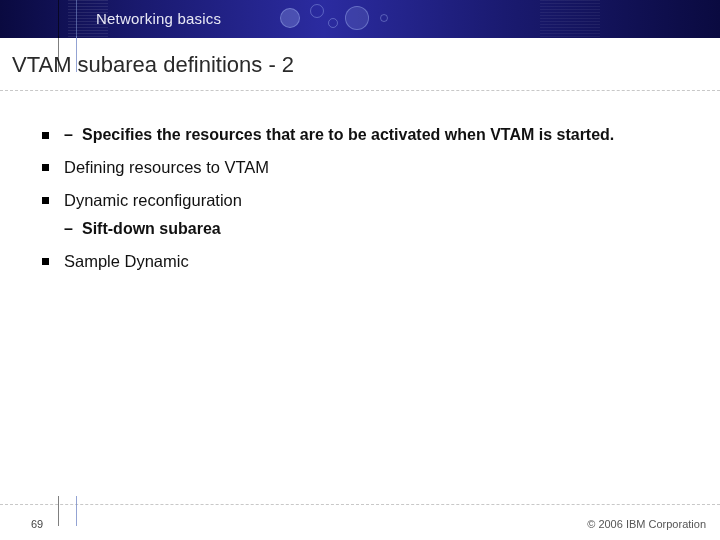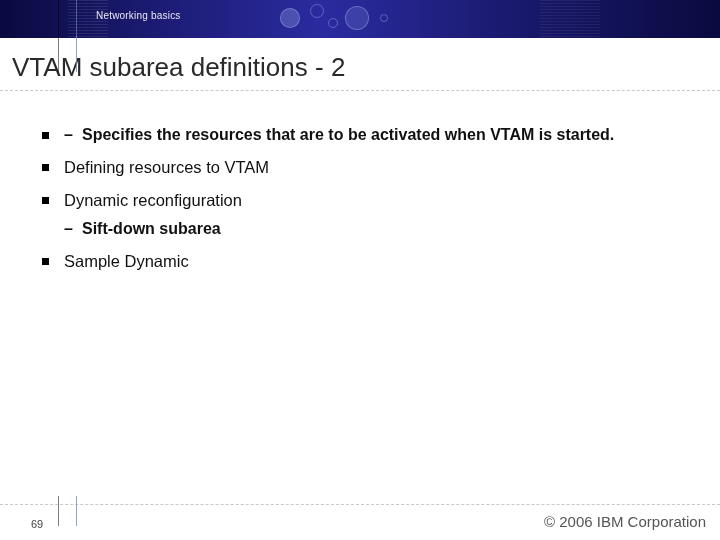--- a/index.html
+++ b/index.html
@@ -33,31 +33,31 @@
   .banner .circles .c2 { width: 14px; height: 14px; left: 40px; top: 4px; }
   .banner .circles .c3 { width: 10px; height: 10px; left: 58px; top: 18px; }
   .banner .circles .c4 { width: 24px; height: 24px; left: 75px; top: 6px; background: rgba(180,200,255,0.15); }
   .banner .circles .c5 { width: 8px; height: 8px; left: 110px; top: 14px; }
 
   .banner .vline1 { position: absolute; left: 58px; top: 0; bottom: -40px; width: 1px; background: rgba(0,0,0,0.55); }
   .banner .vline2 { position: absolute; left: 76px; top: 0; bottom: -40px; width: 1px; background: rgba(120,140,200,0.6); }
 
   .breadcrumb {
     position: absolute; left: 96px; top: 10px;
-    color: #e8e8f5; font-size: 10px; letter-spacing: 0.2px;
+    color: #e8e8f5; font-size: 15px; letter-spacing: 0.2px;
   }
 
   
   .title-area {
     position: relative; height: 60px; padding: 14px 0 0 12px;
   }
   .title-area .vl1 { position: absolute; left: 58px; top: -2px; height: 36px; width: 1px; background: rgba(0,0,0,0.5); }
   .title-area .vl2 { position: absolute; left: 76px; top: -2px; height: 36px; width: 1px; background: rgba(120,140,200,0.8); }
   .page-title {
-    font-size: 26px; font-weight: 400; color: #2a2a2a;
+    font-size: 22px; font-weight: 400; color: #2a2a2a;
   }
   .title-rule {
     position: absolute; left: 0; right: 0; top: 52px;
     border-top: 1px dashed #c8c8c8;
   }
 
   
   .body {
     padding: 18px 28px 0 42px;
     font-size: 14px; color: #111;
@@ -89,21 +89,21 @@
     border-top: 1px dashed #c8c8c8;
   }
   .footer .vfl1 { position: absolute; left: 58px; top: -8px; height: 30px; width: 1px; background: rgba(0,0,0,0.5); }
   .footer .vfl2 { position: absolute; left: 76px; top: -8px; height: 30px; width: 1px; background: rgba(120,140,200,0.8); }
   .page-num {
     position: absolute; left: 31px; bottom: 10px;
     font-size: 11px; color: #444;
   }
   .copyright {
     position: absolute; right: 14px; bottom: 10px;
-    font-size: 15px; color: #555; padding-left: 36px;
+    font-size: 11px; color: #555; padding-left: 36px;
   }
 </style>
 </head>
 <body>
 
 <div class="slide">
 
   <div class="banner">
     <div class="circles">
       <span class="c1"></span>

